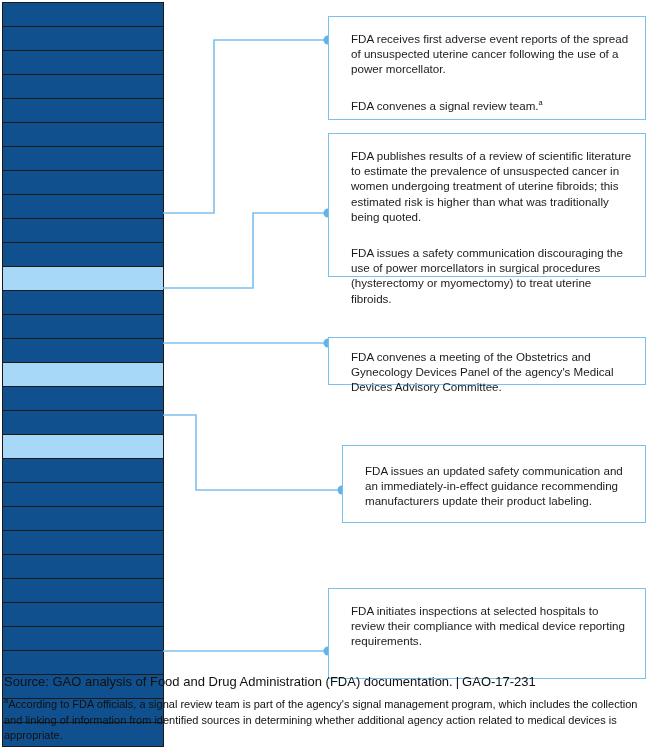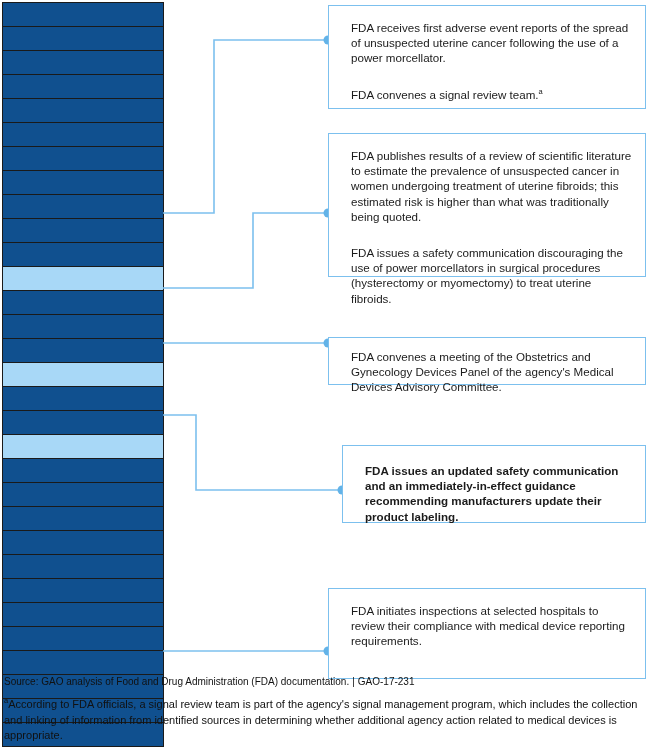--- a/index.html
+++ b/index.html
@@ -90,21 +90,21 @@
   }
 
   
   #figure-footer {
     position: absolute;
     left: 4px;
     top: 675px;
     width: 642px;
   }
   .source-line {
-    font-size: 10px;
+    font-size: 13px;
     color: #111111;
     margin: 0 0 9px 0;
     line-height: 13px;
   }
   .footnote {
     font-size: 11px;
     color: #111111;
     margin: 0;
     line-height: 15.5px;
   }
@@ -177,42 +177,42 @@
     </g>
     <g fill="#63b3e8">
       <circle cx="328" cy="40" r="4.5"></circle>
       <circle cx="328" cy="213" r="4.5"></circle>
       <circle cx="328" cy="343" r="4.5"></circle>
       <circle cx="342" cy="490" r="4.5"></circle>
       <circle cx="328" cy="651" r="4.5"></circle>
     </g>
   </svg>
 
-  <div class="event-box" id="event-box-1" style="left:328px; top:5px; width:318px; height:104px;">
+  <div class="event-box" id="event-box-1" style="left:328px; top:16px; width:318px; height:104px;">
     <div class="inner">
       <p>FDA receives first adverse event reports of the spread of unsuspected uterine cancer following the use of a power morcellator.</p>
       <p><span>FDA convenes a signal review team.</span><sup>a</sup></p>
     </div>
   </div>
 
   <div class="event-box" id="event-box-2" style="left:328px; top:133px; width:318px; height:144px;">
     <div class="inner">
       <p>FDA publishes results of a review of scientific literature to estimate the prevalence of unsuspected cancer in women undergoing treatment of uterine fibroids; this estimated risk is higher than what was traditionally being quoted.</p>
       <p>FDA issues a safety communication discouraging the use of power morcellators in surgical procedures (hysterectomy or myomectomy) to treat uterine fibroids.</p>
     </div>
   </div>
 
   <div class="event-box" id="event-box-3" style="left:328px; top:337px; width:318px; height:48px;">
     <div class="inner" style="padding-top:11px;">
       <p>FDA convenes a meeting of the Obstetrics and Gynecology Devices Panel of the agency's Medical Devices Advisory Committee.</p>
     </div>
   </div>
 
   <div class="event-box" id="event-box-4" style="left:342px; top:445px; width:304px; height:78px;">
-    <div class="inner" style="padding-top:17px;font-weight:bold;">
+    <div class="inner" style="padding-top:17px;">
       <p>FDA issues an updated safety communication and an immediately-in-effect guidance recommending manufacturers update their product labeling.</p>
     </div>
   </div>
 
   <div class="event-box" id="event-box-5" style="left:328px; top:588px; width:318px; height:91px;">
     <div class="inner" style="padding-top:14px;">
       <p>FDA initiates inspections at selected hospitals to review their compliance with medical device reporting requirements.</p>
     </div>
   </div>
 

